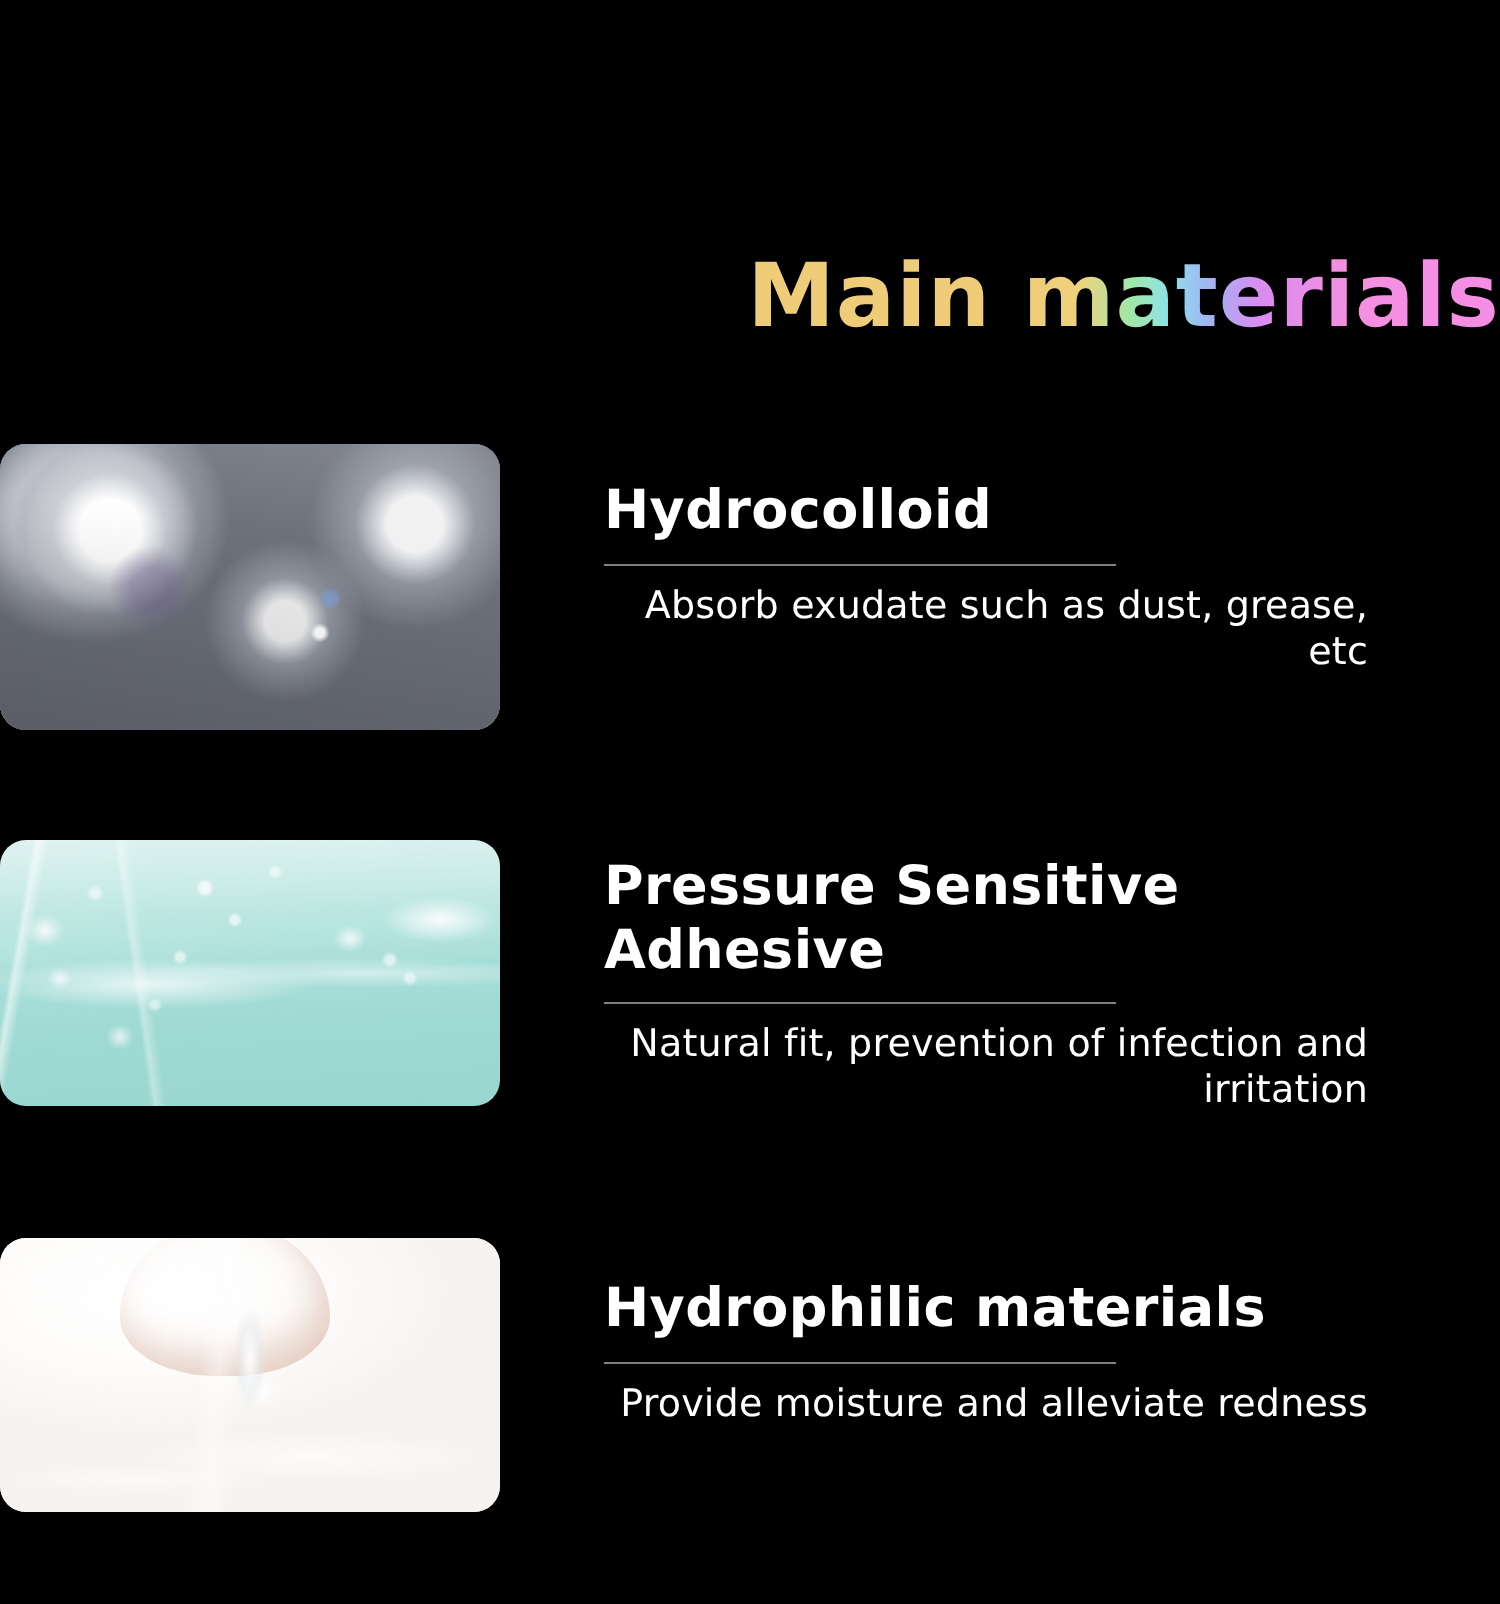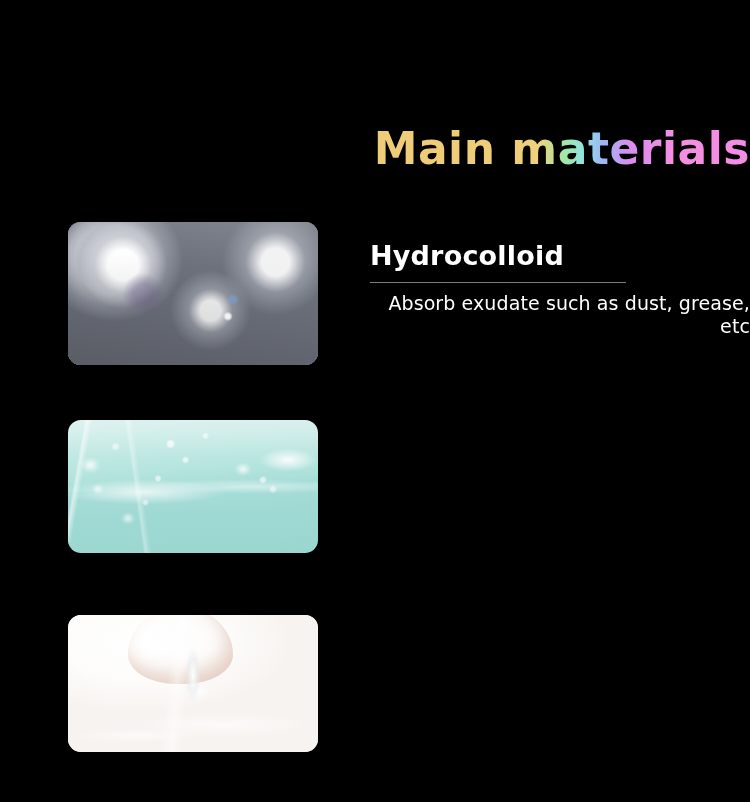--- a/index.html
+++ b/index.html
@@ -48,21 +48,20 @@
   
   .rows {
     position: absolute;
     top: 222px;
     left: 0;
     width: 750px;
   }
   .material-row {
     display: flex;
     align-items: flex-start;
-    padding-left: 68px;
     box-sizing: border-box;
   }
   .row-1 { margin-bottom: 55px; }
   .row-2 { margin-bottom: 62px; }
 
   .thumb {
     width: 250px;
     height: 143px;
     border-radius: 13px;
     overflow: hidden;
@@ -219,21 +218,31 @@
       <h2 class="material-title">Hydrocolloid</h2>
       <div class="divider"></div>
       <p class="material-desc">Absorb exudate such as dust, grease, etc</p>
     </div>
   </div>
 
   <div class="material-row row-2">
     <div class="thumb">
       <div class="thumb-art gel"></div>
     </div>
+    <div class="text-col">
+      <h2 class="material-title">Pressure Sensitive Adhesive</h2>
+      <div class="divider"></div>
+      <p class="material-desc">Natural fit, prevention of infection and irritation</p>
+    </div>
   </div>
 
   <div class="material-row row-3">
     <div class="thumb">
       <div class="thumb-art skin"></div>
     </div>
+    <div class="text-col">
+      <h2 class="material-title">Hydrophilic materials</h2>
+      <div class="divider"></div>
+      <p class="material-desc">Provide moisture and alleviate redness</p>
+    </div>
   </div>
 
 </div>
 
 </body></html>

